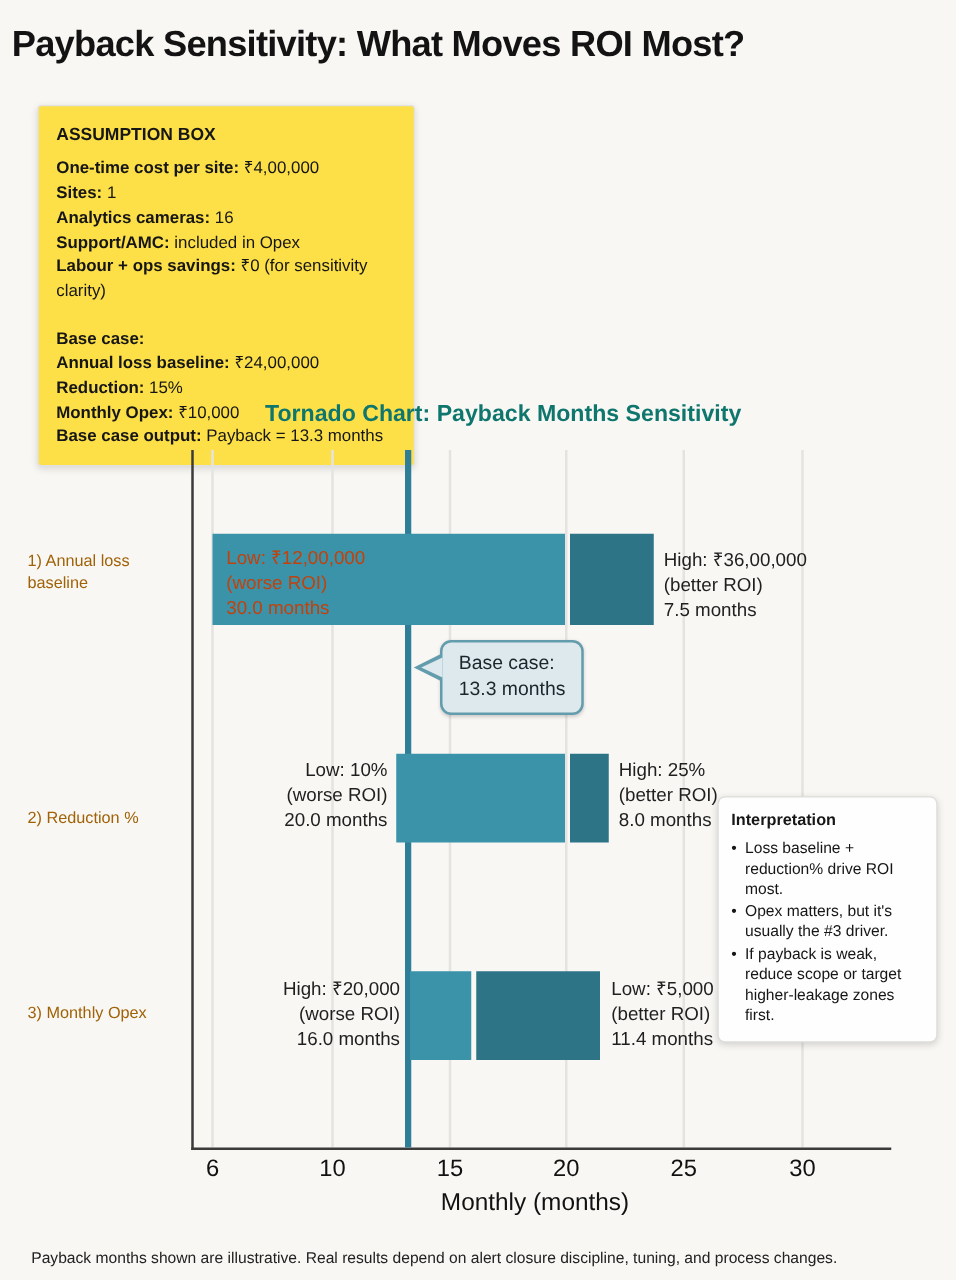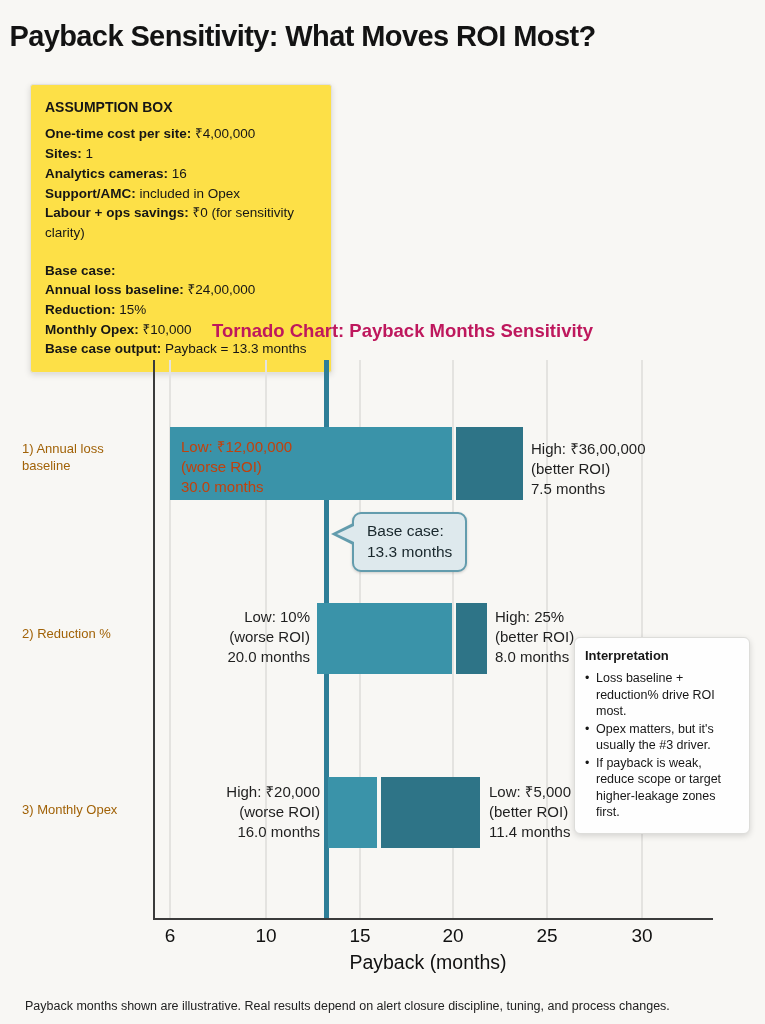--- a/index.html
+++ b/index.html
@@ -16,21 +16,21 @@
   
   .page-title {
     top:20px; left:0; width:605px;
     text-align:center;
     font-size:29px; font-weight:800; letter-spacing:-0.6px;
     color:#131313;
   }
   .chart-title {
     top:320px; left:40px; width:725px;
     text-align:center;
-    font-size:18.5px; font-weight:700; color:#be185d;
+    font-size:18.5px; font-weight:700; color:#0f766e;
   }
 
   
   .assumption-box {
     left:30px; top:84px; width:302px;
     background:#fde047;
     border:1px solid #e2e1de;
     border-radius:3px;
     box-shadow:0 2px 6px rgba(0,0,0,0.13);
     padding:12px 14px 13px 14px;
@@ -150,21 +150,21 @@
   <div class="abs bar light b1" style="left:170px; width:282px;"></div>
   <div class="abs bar dark b1" style="left:456px; width:67px;"></div>
 
   <div class="abs bar light b2" style="left:317px; width:135px;"></div>
   <div class="abs bar dark b2" style="left:456px; width:31px;"></div>
 
   <div class="abs bar light b3" style="left:328px; width:49px;"></div>
   <div class="abs bar dark b3" style="left:381px; width:99px;"></div>
 
   <div class="abs row-label" style="top:441px;">1) Annual loss baseline</div>
-  <div class="abs row-label" style="top:626px;">2) Reduction %</div>
+  <div class="abs row-label" style="top:646px;">2) Reduction %</div>
   <div class="abs row-label" style="top:802px;">3) Monthly Opex</div>
 
   <div class="abs bar-note inside" style="left:181px; top:437px;">
     <div>Low: ₹12,00,000</div>
     <div>(worse ROI)</div>
     <div>30.0 months</div>
   </div>
   <div class="abs bar-note" style="left:531px; top:439px;">
     <div>High: ₹36,00,000</div>
     <div>(better ROI)</div>
@@ -202,21 +202,21 @@
     <div class="tri-fill"></div>
   </div>
 
   <div class="abs tick" style="left:148px;">6</div>
   <div class="abs tick" style="left:244px;">10</div>
   <div class="abs tick" style="left:338px;">15</div>
   <div class="abs tick" style="left:431px;">20</div>
   <div class="abs tick" style="left:525px;">25</div>
   <div class="abs tick" style="left:620px;">30</div>
 
-  <div class="abs xlabel">Payback (months)</div>
+  <div class="abs xlabel">Monthly (months)</div>
 </div>
 
 <div class="abs interpretation">
   <div class="hdr">Interpretation</div>
   <div class="bullet">Loss baseline + reduction% drive ROI most.</div>
   <div class="bullet">Opex matters, but it's usually the #3 driver.</div>
   <div class="bullet">If payback is weak, reduce scope or target higher-leakage zones first.</div>
 </div>
 
 <div class="abs footer-note">Payback months shown are illustrative. Real results depend on alert closure discipline, tuning, and process changes.</div>

